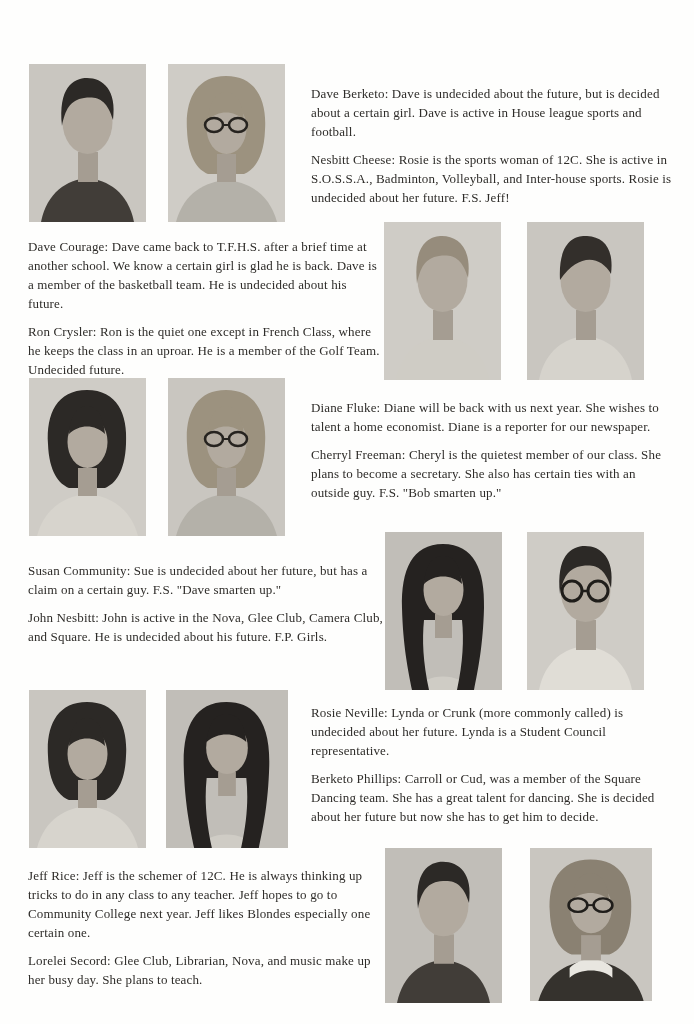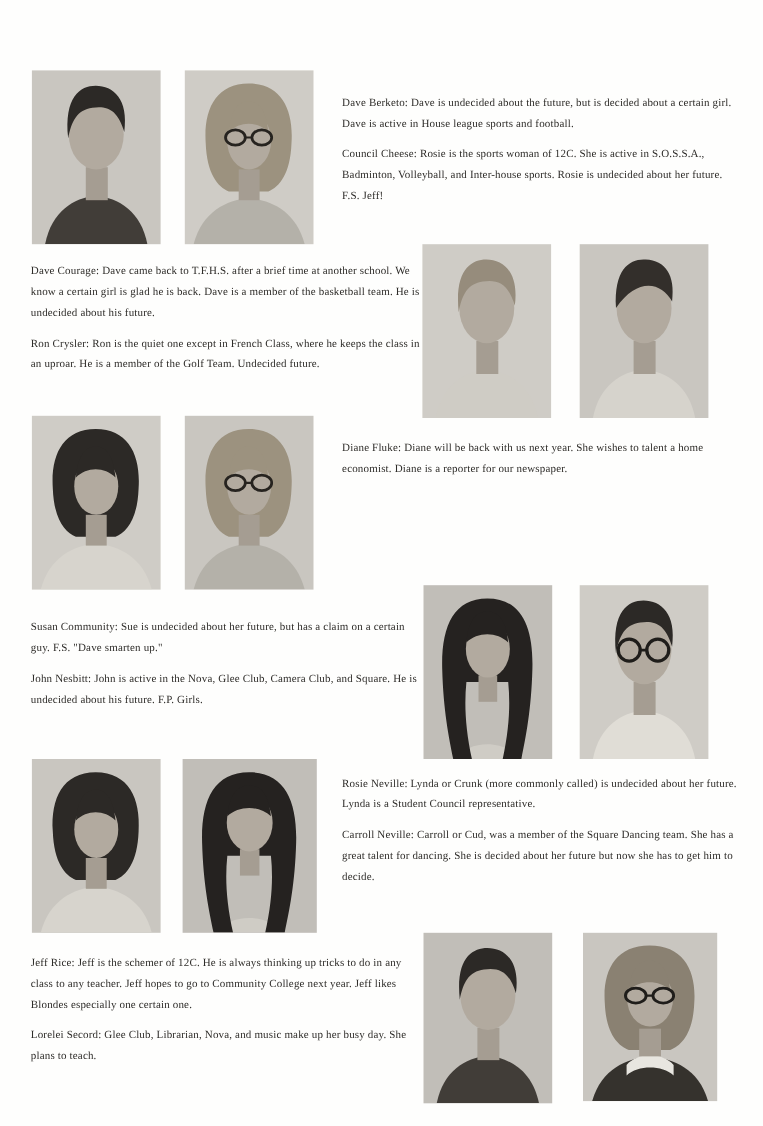--- a/index.html
+++ b/index.html
@@ -6,21 +6,21 @@
   .page{
     position:relative;
     width:694px;height:1024px;
     margin:0 auto;
     background:#fefefd;
     overflow:hidden;
     font-family:"Liberation Serif", serif;
   }
   .textcol{
     position:absolute;
-    font-size:10px;
+    font-size:13px;
     line-height:19px;
     letter-spacing:.15px;
     color:#2e2c29;
   }
   .textcol p{margin:0 0 9px 0;}
   .photo{
     position:absolute;
     width:117px;height:158px;
     margin:0;padding:0;
     overflow:hidden;
@@ -117,21 +117,21 @@
           <use href="#sil-m1"></use>
         </svg>
     </figure>
     <figure class="photo bg3" style="left:168px;top:64px" aria-label="Rosemary Cheese">
       <svg viewBox="0 0 117 158">
           <use href="#sil-f2"></use>
         </svg>
     </figure>
     <div class="textcol" style="left:311px;top:84px;width:364px">
       <p><span>Dave Berketo:</span>  <span>Dave is undecided about the future, but is decided about a certain girl.  Dave is active in House league sports and football.</span></p>
-      <p><span>Council Cheese:</span>  <span>Rosie is the sports woman of 12C.  She is active in S.O.S.S.A., Badminton, Volleyball, and Inter-house sports.  Rosie is undecided about her future.  F.S. Jeff!</span></p>
+      <p><span>Nesbitt Cheese:</span>  <span>Rosie is the sports woman of 12C.  She is active in S.O.S.S.A., Badminton, Volleyball, and Inter-house sports.  Rosie is undecided about her future.  F.S. Jeff!</span></p>
     </div>
   </div>
 
   <div>
     <div class="textcol" style="left:28px;top:237px;width:356px">
       <p><span>Dave Courage:</span>  <span>Dave came back to T.F.H.S. after a brief time at another school.  We know a certain girl is glad he is back.  Dave is a member of the basketball team.  He is undecided about his future.</span></p>
       <p><span>Ron Crysler:</span>  <span>Ron is the quiet one except in French Class, where he keeps the class in an uproar.  He is a member of the Golf Team.  Undecided future.</span></p>
     </div>
     <figure class="photo bg3" style="left:384px;top:222px" aria-label="Dave Courage">
       <svg viewBox="0 0 117 158">
@@ -151,20 +151,21 @@
           <use href="#sil-f1"></use>
         </svg>
     </figure>
     <figure class="photo bg1" style="left:168px;top:378px" aria-label="Cherryl Freeman">
       <svg viewBox="0 0 117 158">
           <use href="#sil-f2"></use>
         </svg>
     </figure>
     <div class="textcol" style="left:311px;top:398px;width:364px">
       <p><span>Diane Fluke:</span>  <span>Diane will be back with us next year.  She wishes to talent a home economist.  Diane is a reporter for our newspaper.</span></p>
+      <p><span>Cherryl Freeman:</span>  <span>Cheryl is the quietest member of our class.  She plans to become a secretary.  She also has certain ties with an outside guy.  F.S. "Bob smarten up."</span></p>
     </div>
   </div>
 
   <div>
     <div class="textcol" style="left:28px;top:561px;width:356px">
       <p><span>Susan Community:</span>  <span>Sue is undecided about her future, but has a claim on a certain guy.  F.S. "Dave smarten up."</span></p>
       <p><span>John Nesbitt:</span>  <span>John is active in the Nova, Glee Club, Camera Club, and Square.  He is undecided about his future.  F.P. Girls.</span></p>
     </div>
     <figure class="photo bg2" style="left:385px;top:532px" aria-label="Susan Galbraith">
       <svg viewBox="0 0 117 158">
@@ -184,21 +185,21 @@
           <use href="#sil-f1"></use>
         </svg>
     </figure>
     <figure class="photo bg2" style="left:166px;top:690px;width:122px" aria-label="Carroll Phillips">
       <svg viewBox="0 0 117 158" preserveAspectRatio="none">
           <use href="#sil-f3"></use>
         </svg>
     </figure>
     <div class="textcol" style="left:311px;top:703px;width:364px">
       <p><span>Rosie Neville:</span>  <span>Lynda or Crunk (more commonly called) is undecided about her future.  Lynda is a Student Council representative.</span></p>
-      <p><span>Carroll Neville:</span>  <span>Carroll or Cud, was a member of the Square Dancing team.  She has a great talent for dancing.  She is decided about her future but now she has to get him to decide.</span></p>
+      <p><span>Berketo Phillips:</span>  <span>Carroll or Cud, was a member of the Square Dancing team.  She has a great talent for dancing.  She is decided about her future but now she has to get him to decide.</span></p>
     </div>
   </div>
 
   <div>
     <div class="textcol" style="left:28px;top:866px;width:356px">
       <p><span>Jeff Rice:</span>  <span>Jeff is the schemer of 12C.  He is always thinking up tricks to do in any class to any teacher.  Jeff hopes to go to Community College next year.  Jeff likes Blondes especially one certain one.</span></p>
       <p><span>Lorelei Secord:</span>  <span>Glee Club, Librarian, Nova, and music make up her busy day.  She plans to teach.</span></p>
     </div>
     <figure class="photo bg2" style="left:385px;top:848px;height:155px" aria-label="Jeff Rice">
       <svg viewBox="0 0 117 158" preserveAspectRatio="none">

